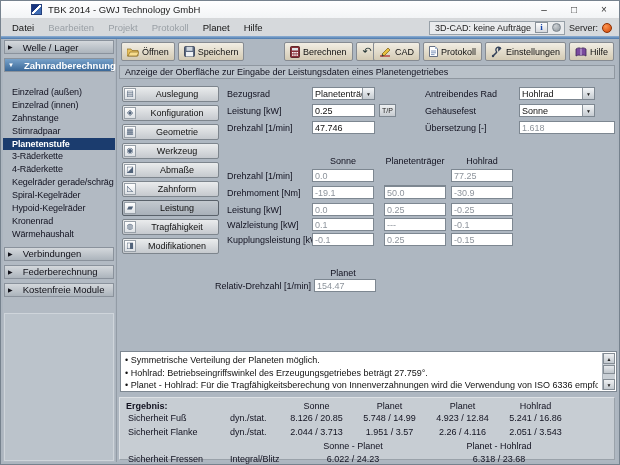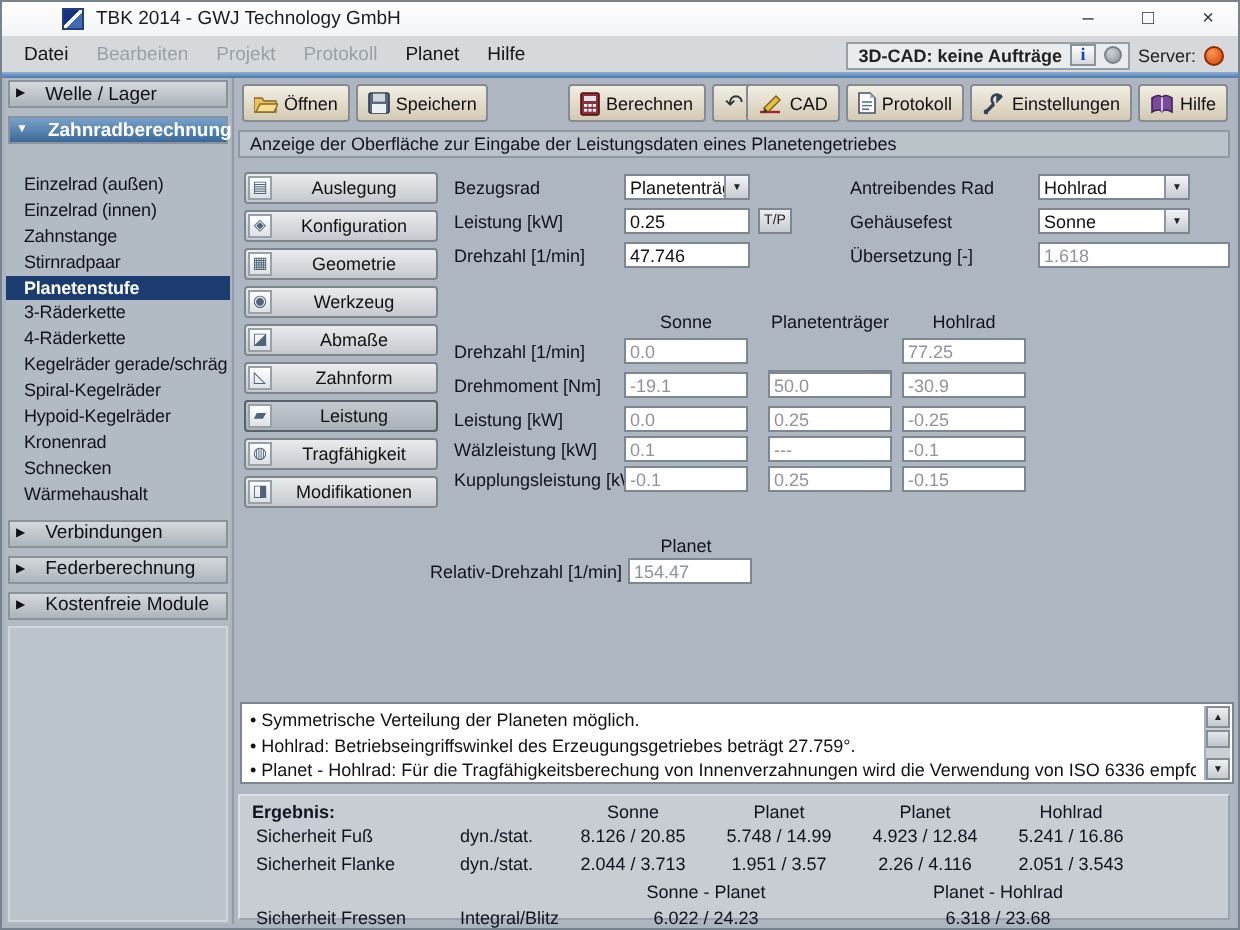--- a/index.html
+++ b/index.html
@@ -14,21 +14,21 @@
   .title { font-size:9.5px; color:#1c1c1c; }
   .wctrl { margin-left:auto; display:flex; height:100%; }
   .wbtn { width:30px; display:flex; align-items:center; justify-content:center; font-size:10px; color:#333; }
 
   
   .menubar { position:absolute; top:18px; left:0; right:0; height:17px; background:#d6d9dc; display:flex; align-items:center; font-size:9.5px; padding-left:4px; }
   .mitem { padding:0 7px; color:#141414; }
   .mitem.dis { color:#9aa0a6; }
   .menuright { margin-left:auto; display:flex; align-items:center; gap:4px; padding-right:7px; }
   .cadbox { background:#e9ebed; border:1px solid #97a0a8; height:14px; display:flex; align-items:center; gap:4px; padding:0 3px 0 5px; }
-  .cadtxt { font-size:9px; color:#222; white-space:nowrap;font-weight:bold; }
+  .cadtxt { font-size:9px; color:#222; white-space:nowrap; }
   .ibtn { width:13px; height:11px; background:linear-gradient(#fdfdfd,#d7dade); border:1px solid #8a929a; color:#1544aa; font-weight:bold; font-size:9px; line-height:9px; text-align:center; font-family:"Liberation Serif",serif; }
   .dot-gray { width:9px; height:9px; border-radius:50%; border:1px solid #79828a; background:radial-gradient(circle at 35% 30%, #cdd1d5, #8d959b); }
   .srvlabel { font-size:9px; color:#222; }
   .dot-red { width:10px; height:10px; border-radius:50%; border:1px solid #8d2e00; background:radial-gradient(circle at 35% 30%, #ff9550, #cf4505); }
   .bluestrip { position:absolute; top:35px; left:0; right:0; height:3px; background:linear-gradient(#8fb0d4,#4a78ac); }
 
   
   .sidebar { position:absolute; top:38px; left:2px; width:112px; bottom:2px; background:#b2bac3; }
   .acc { height:14px; margin:1px 1px 0 1px; display:flex; align-items:center; gap:10px; font-size:9.5px; border:1px solid #8a929c; padding-left:3px; white-space:nowrap; }
   .acc.gray { background:linear-gradient(#d4d8dc,#acb4bc); color:#101018; }
@@ -133,21 +133,20 @@
       <div class="sitem">Einzelrad (innen)</div>
       <div class="sitem">Zahnstange</div>
       <div class="sitem">Stirnradpaar</div>
       <div class="sitem sel">Planetenstufe</div>
       <div class="sitem">3-Räderkette</div>
       <div class="sitem">4-Räderkette</div>
       <div class="sitem">Kegelräder gerade/schräg</div>
       <div class="sitem">Spiral-Kegelräder</div>
       <div class="sitem">Hypoid-Kegelräder</div>
       <div class="sitem">Kronenrad</div>
-      <div class="sitem">Schnecken</div>
       <div class="sitem">Wärmehaushalt</div>
     </div>
     <div class="acc gray gapped">
       <span class="tri">▶</span>
       <span>Verbindungen</span>
     </div>
     <div class="acc gray gapped">
       <span class="tri">▶</span>
       <span>Federberechnung</span>
     </div>

